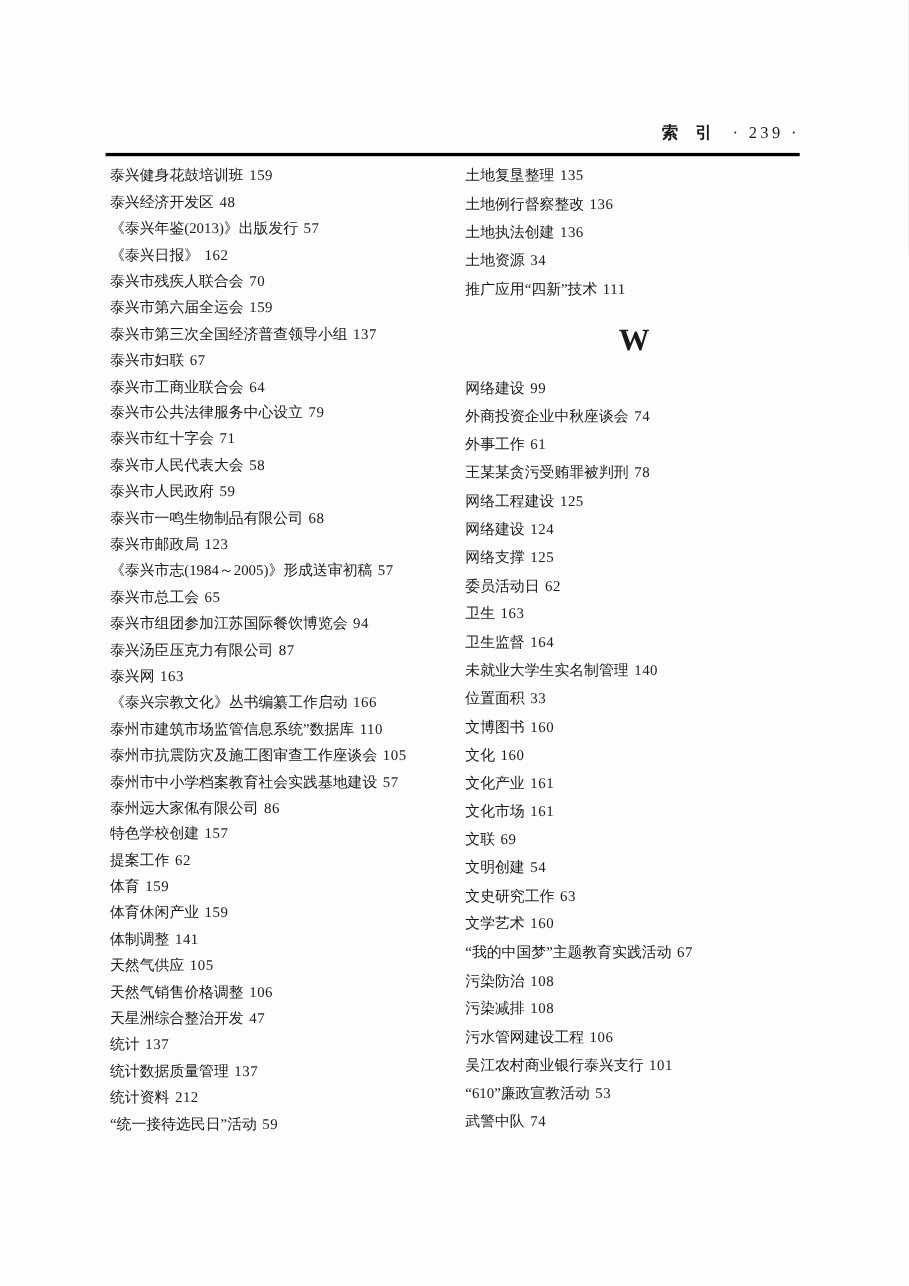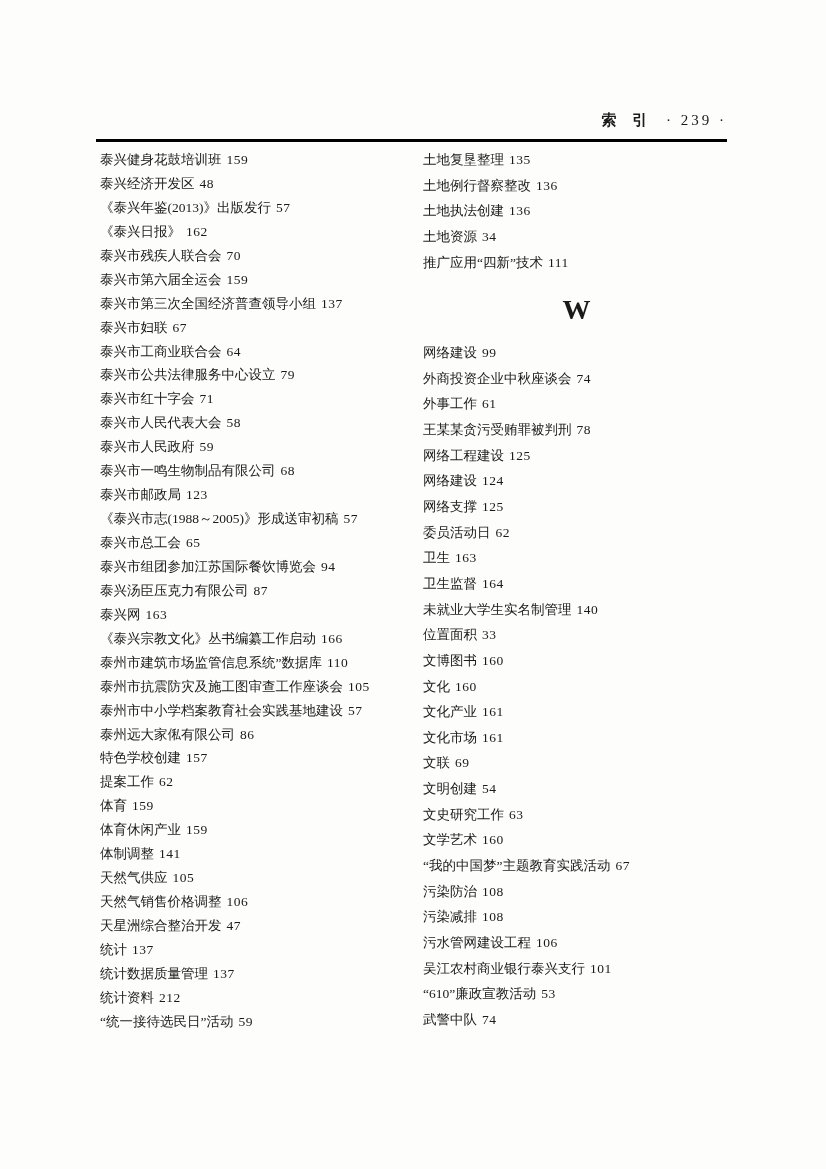--- a/index.html
+++ b/index.html
@@ -132,21 +132,21 @@
 
       <div class="entry">
         <span class="term">泰兴市一鸣生物制品有限公司</span><span class="pg">68</span>
       </div>
 
       <div class="entry">
         <span class="term">泰兴市邮政局</span><span class="pg">123</span>
       </div>
 
       <div class="entry">
-        <span class="term">《泰兴市志(1988～2005)》形成送审初稿</span><span class="pg">57</span>
+        <span class="term">《泰兴市志(1984～2005)》形成送审初稿</span><span class="pg">57</span>
       </div>
 
       <div class="entry">
         <span class="term">泰兴市总工会</span><span class="pg">65</span>
       </div>
 
       <div class="entry">
         <span class="term">泰兴市组团参加江苏国际餐饮博览会</span><span class="pg">94</span>
       </div>
 

